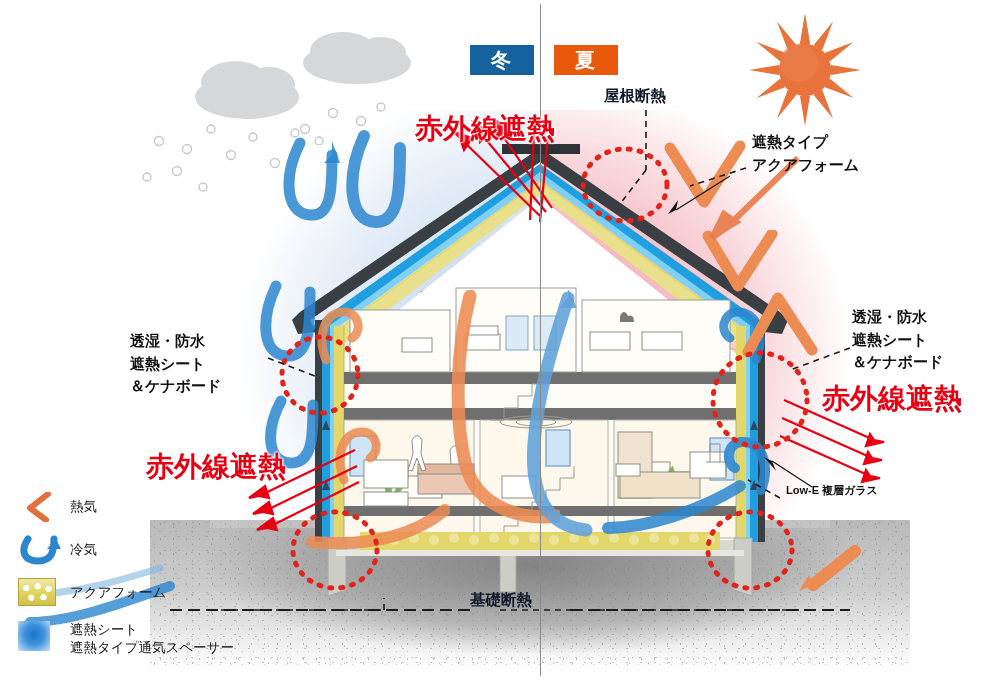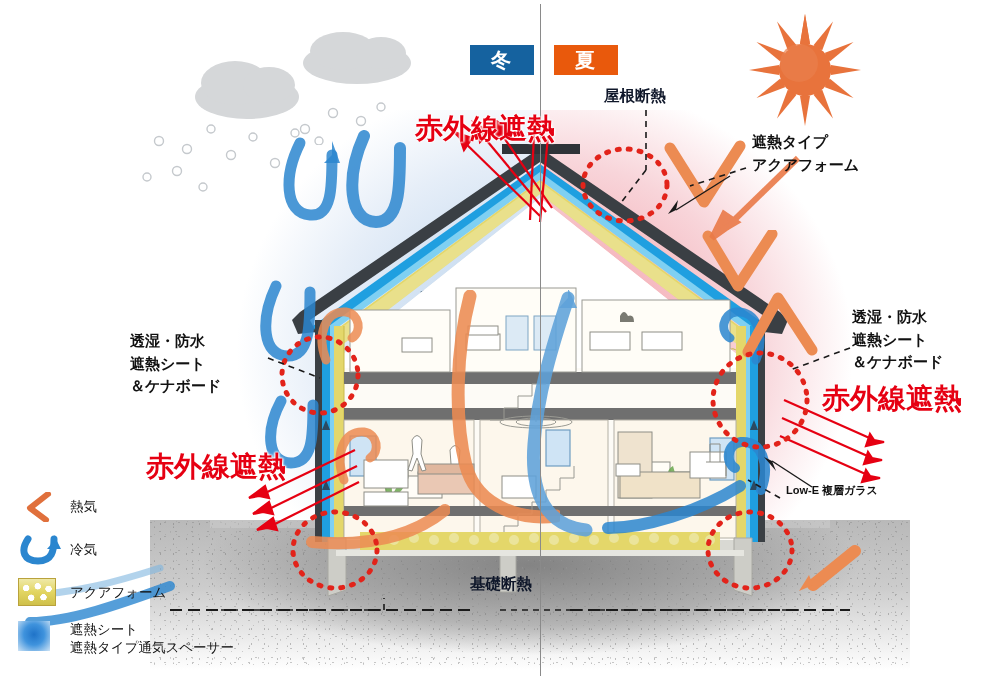--- a/index.html
+++ b/index.html
@@ -522,21 +522,21 @@
   <div class="abs lbl" style="left:130px;top:330px;line-height:1.5;">透湿・防水
 遮熱シート
 ＆ケナボード</div>
 
   <div class="abs lbl-red" style="left:415px;top:112px;">赤外線遮熱</div>
   <div class="abs lbl-red" style="left:146px;top:450px;">赤外線遮熱</div>
   <div class="abs lbl-red" style="left:822px;top:382px;">赤外線遮熱</div>
 
   <div class="abs lbl-sm" style="left:786px;top:483px;">Low-E 複層ガラス</div>
 
-  <div class="abs lbl-bold" style="left:470px;top:574px;">基礎断熱</div>
+  <div class="abs lbl-bold" style="left:470px;top:590px;">基礎断熱</div>
 
   <div class="abs legend">
 
     <div class="lg-row">
       <div class="lg-ico">
         <svg width="52" height="30" viewBox="0 0 52 30">
           <path d="M30,2 L12,16 L28,28" stroke="#e0703c" stroke-width="6" fill="none" stroke-linecap="round" stroke-linejoin="round"></path>
         </svg>
       </div>
       <div class="lg-txt">熱気</div>

